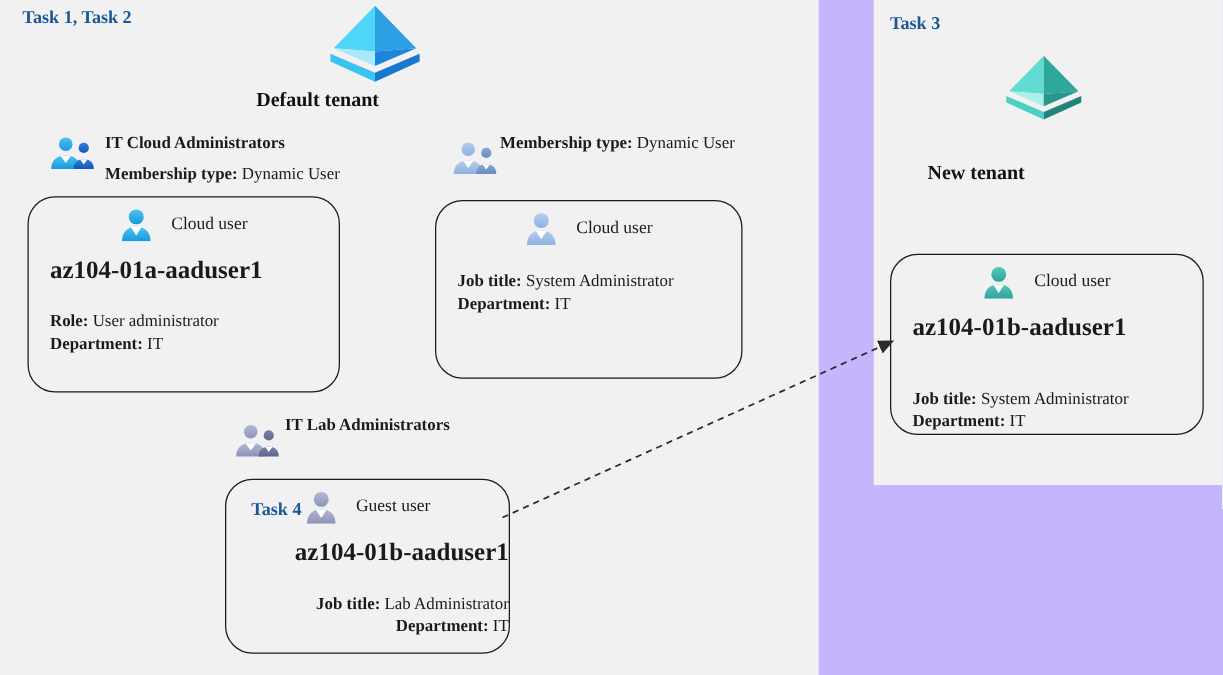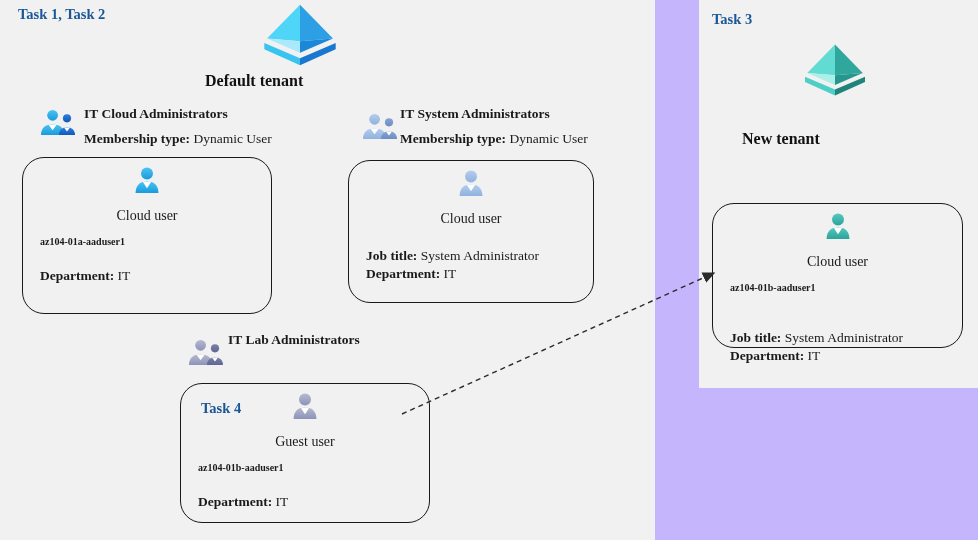--- a/index.html
+++ b/index.html
@@ -12,22 +12,22 @@
   .panel-right{left:699px;top:0;width:279px;height:388px;}
   .task-label{position:absolute;font-size:14.5px;font-weight:bold;color:#1a5796;}
   .tenant-name{position:absolute;font-size:16px;font-weight:bold;color:#111;}
   .group-head{position:absolute;font-size:13.5px;line-height:25px;}
   .group-head .g-title{font-weight:bold;}
   .lbl{font-weight:bold;}
   .card{
     position:absolute;border:1.4px solid #1a1a1a;border-radius:22px;background:transparent;
     box-sizing:border-box;
   }
-  .card-head{display:flex;align-items:center;justify-content:center;gap:15px;margin-top:9px;font-size:14px;flex-direction:column;}
-  .card-name{font-size:10px;font-weight:bold;margin:12px 0 0 17px;}
+  .card-head{display:flex;align-items:center;justify-content:center;gap:15px;margin-top:9px;font-size:14px;}
+  .card-name{font-size:20px;font-weight:bold;margin:12px 0 0 17px;}
   .card-details{font-size:13.5px;line-height:17.5px;margin:20px 0 0 17px;}
   .icon{position:absolute;}
   .inline-icon{flex:0 0 auto;}
   .task4-tag{position:absolute;left:20px;top:16px;font-size:14.5px;font-weight:bold;color:#1a5796;}
   .arrow-overlay{position:absolute;left:0;top:0;pointer-events:none;}
   .hidden-defs{position:absolute;width:0;height:0;overflow:hidden;}
 </style>
 </head>
 <body>
 
@@ -102,34 +102,34 @@
     <div class="card-head">
       <svg class="inline-icon" width="26" height="26" viewBox="0 0 20 20">
         <circle cx="10" cy="5" r="4.6" fill="url(#gU1)"></circle>
         <path d="M1.2,20 C1.2,13.8 5.2,11 10,11 C14.8,11 18.8,13.8 18.8,20 Z" fill="url(#gU1)"></path>
         <path d="M6.6,11.2 L10,16.4 L13.4,11.2 Z" fill="#ffffff"></path>
       </svg>
       <span>Cloud user</span>
     </div>
     <div class="card-name">az104-01a-aaduser1</div>
     <div class="card-details">
+      <div><span class="lbl">Role:</span> <span>User administrator</span></div>
       <div><span class="lbl">Department:</span> <span>IT</span></div>
     </div>
   </div>
 
   <svg class="icon" style="left:362px;top:113px;" width="36" height="27" viewBox="0 0 30 22">
     <circle cx="10.5" cy="5" r="4.5" fill="url(#gU2)"></circle>
     <path d="M0.8,21.5 C0.8,15.6 4.6,12.5 10.5,12.5 C16.4,12.5 20.2,15.6 20.2,21.5 Z" fill="url(#gU2)"></path>
     <path d="M7,12.7 L10.5,17.5 L14,12.7 Z" fill="#ffffff"></path>
     <circle cx="22.5" cy="7.5" r="3.4" fill="url(#gG2s)"></circle>
     <path d="M15.8,21.5 C15.8,17.2 18.6,14.9 22.5,14.9 C26.4,14.9 29.2,17.2 29.2,21.5 Z" fill="url(#gG2s)"></path>
     <path d="M20,15.1 L22.5,18.6 L25,15.1 Z" fill="#ffffff"></path>
   </svg>
   <div class="group-head" style="left:400px;top:101px;">
-    <div class="g-title">IT System Administrators</div>
     <div>
       <span class="lbl">Membership type:</span>
       <span>Dynamic User</span>
     </div>
   </div>
 
   <div class="card" style="left:348px;top:160px;width:246px;height:143px;">
     <div class="card-head">
       <svg class="inline-icon" width="26" height="26" viewBox="0 0 20 20">
         <circle cx="10" cy="5" r="4.6" fill="url(#gU2)"></circle>
@@ -149,32 +149,33 @@
     <path d="M0.8,21.5 C0.8,15.6 4.6,12.5 10.5,12.5 C16.4,12.5 20.2,15.6 20.2,21.5 Z" fill="url(#gU3)"></path>
     <path d="M7,12.7 L10.5,17.5 L14,12.7 Z" fill="#ffffff"></path>
     <circle cx="22.5" cy="7.5" r="3.4" fill="url(#gG3s)"></circle>
     <path d="M15.8,21.5 C15.8,17.2 18.6,14.9 22.5,14.9 C26.4,14.9 29.2,17.2 29.2,21.5 Z" fill="url(#gG3s)"></path>
     <path d="M20,15.1 L22.5,18.6 L25,15.1 Z" fill="#ffffff"></path>
   </svg>
   <div class="group-head" style="left:228px;top:327px;text-align:center;">
     <div class="g-title">IT Lab Administrators</div>
   </div>
 
-  <div class="card" style="left:180px;top:383px;width:250px;height:140px;">
+  <div class="card" style="left:180px;top:383px;width:228px;height:140px;text-align:right;">
     <div class="task4-tag">Task 4</div>
     <div class="card-head">
       <svg class="inline-icon" width="26" height="26" viewBox="0 0 20 20">
         <circle cx="10" cy="5" r="4.6" fill="url(#gU3)"></circle>
         <path d="M1.2,20 C1.2,13.8 5.2,11 10,11 C14.8,11 18.8,13.8 18.8,20 Z" fill="url(#gU3)"></path>
         <path d="M6.6,11.2 L10,16.4 L13.4,11.2 Z" fill="#ffffff"></path>
       </svg>
       <span>Guest user</span>
     </div>
     <div class="card-name">az104-01b-aaduser1</div>
     <div class="card-details">
+      <div><span class="lbl">Job title:</span> <span>Lab Administrator</span></div>
       <div><span class="lbl">Department:</span> <span>IT</span></div>
     </div>
   </div>
 
   <svg class="icon" style="left:799px;top:37px;" width="72" height="66" viewBox="0 0 96 74">
     <polygon points="48,3 11,41 48,44" fill="#62dcd3"></polygon>
     <polygon points="48,3 85,41 48,44" fill="#2fa79d"></polygon>
     <polygon points="11,41 48,44 48,57" fill="#aceee8"></polygon>
     <polygon points="85,41 48,44 48,57" fill="#27968c"></polygon>
     <polygon points="8,46 48,63 48,71 8,53" fill="#4ecfc6"></polygon>

